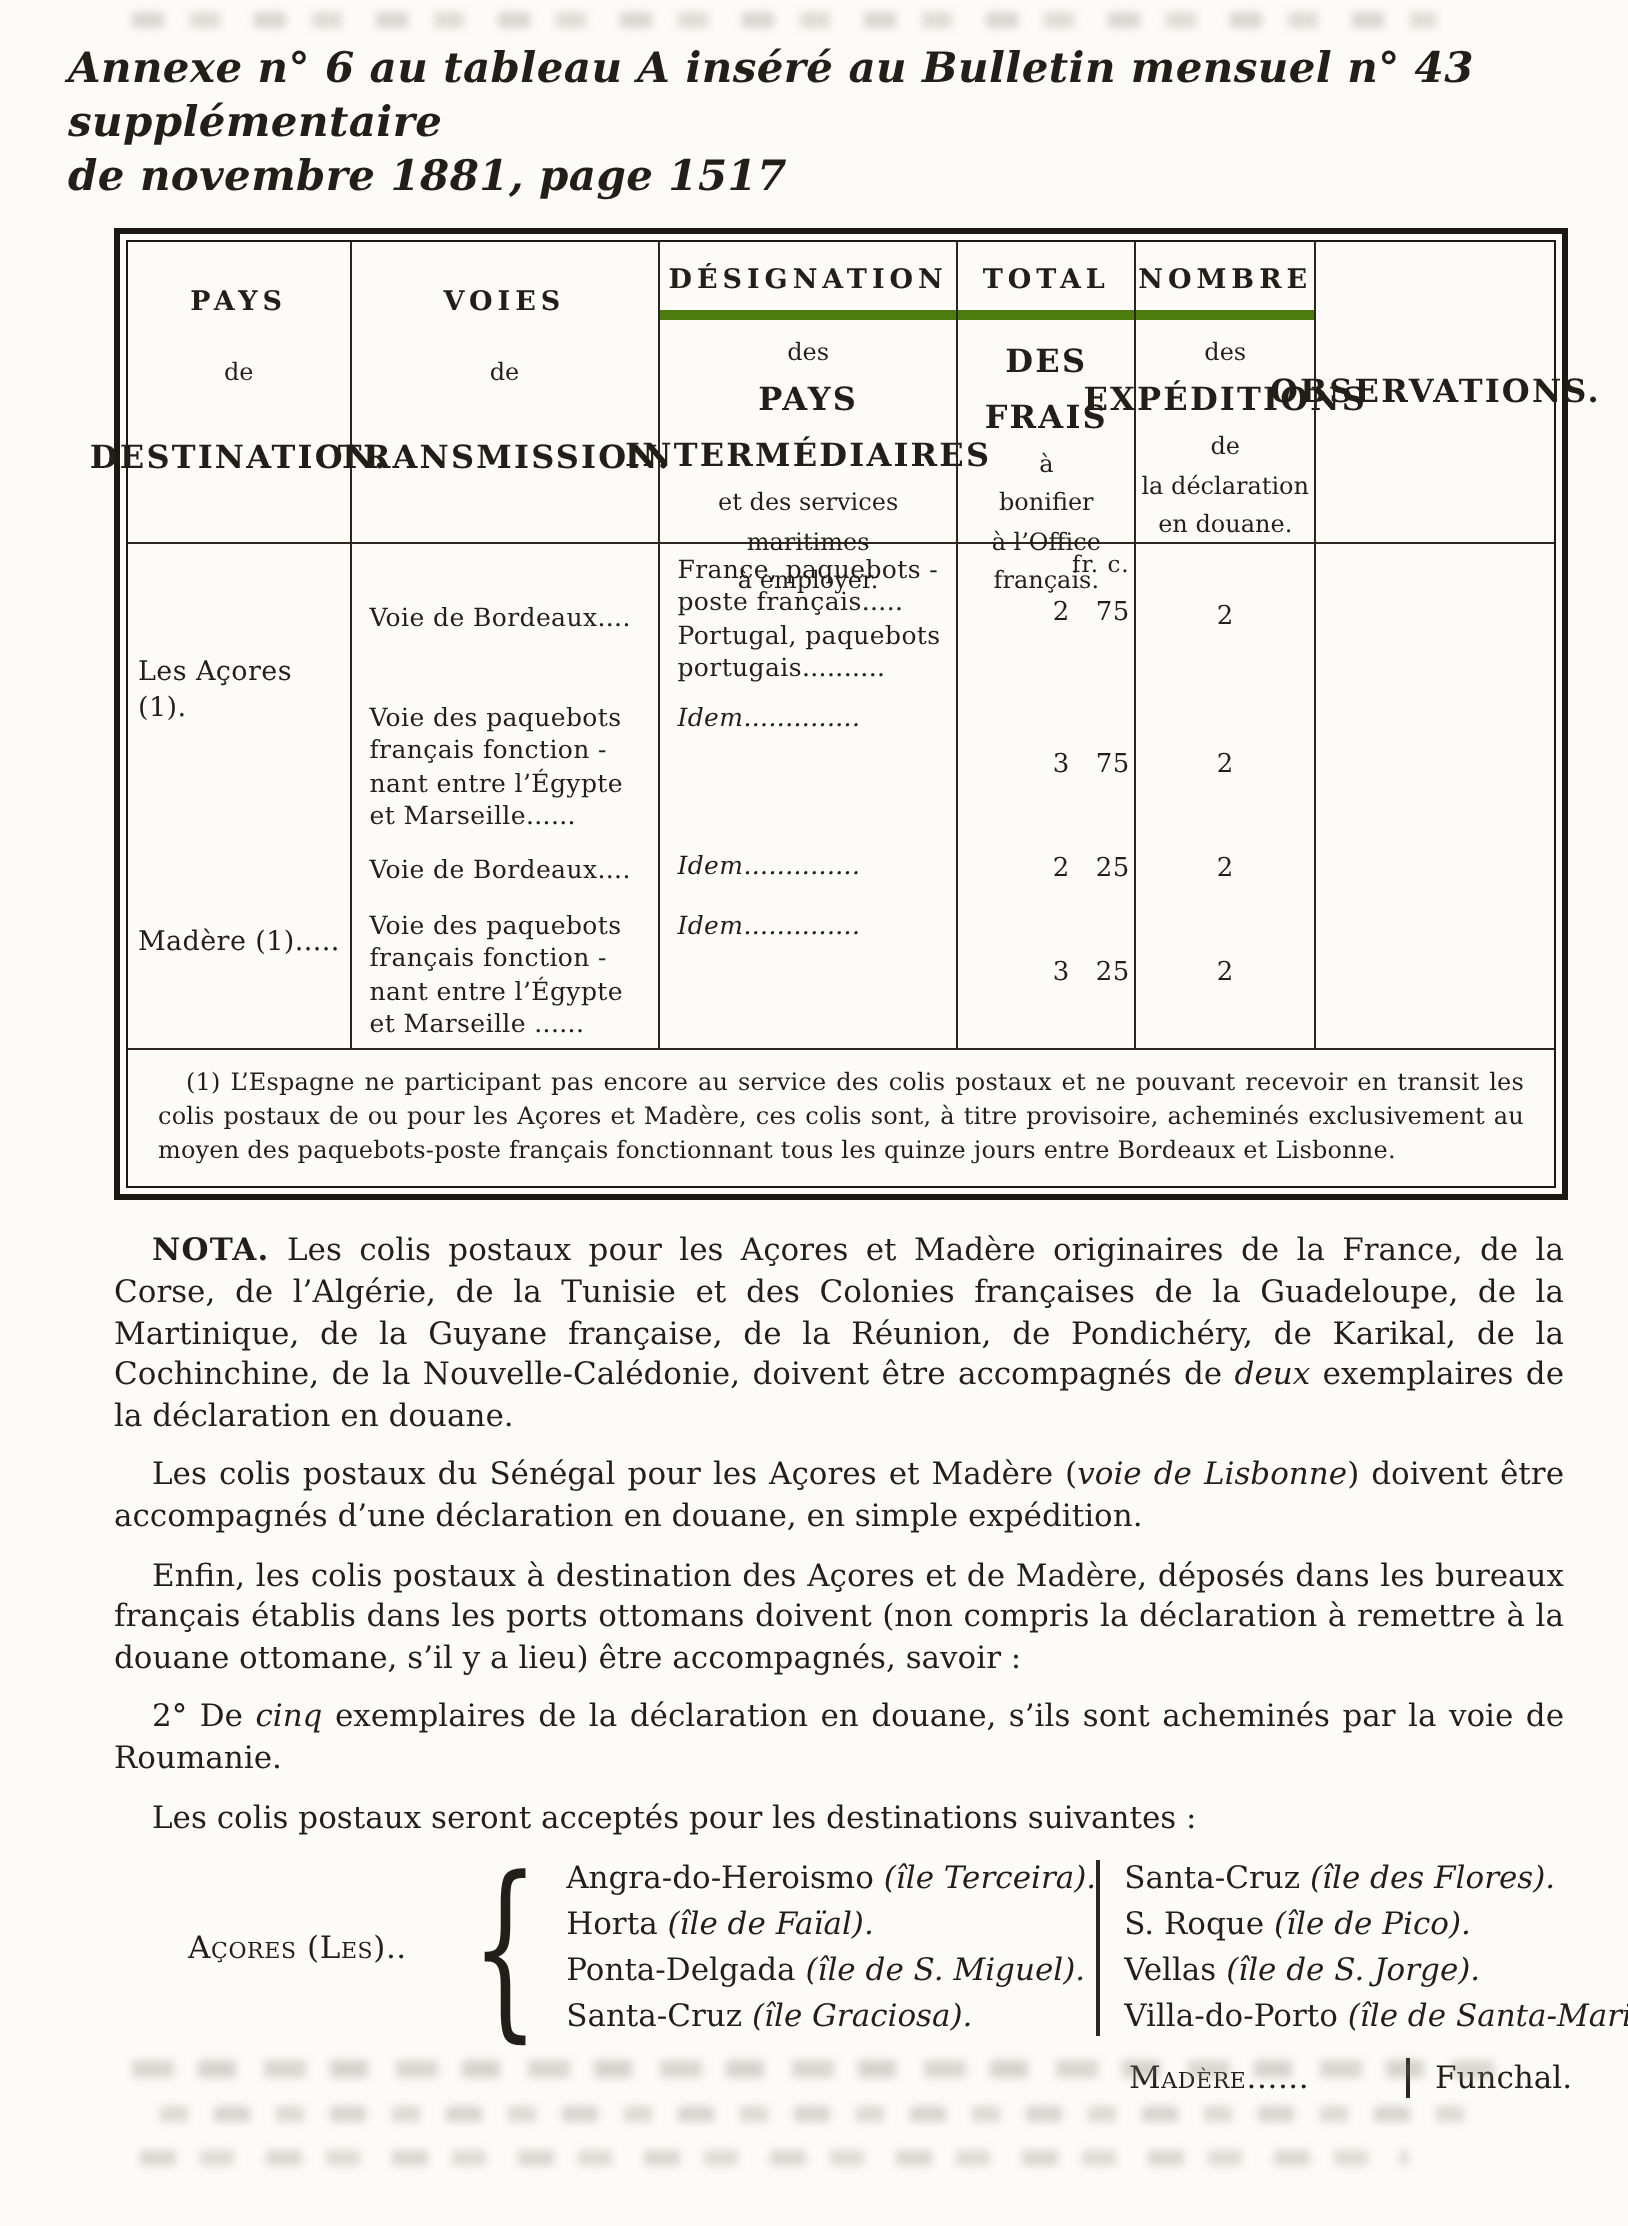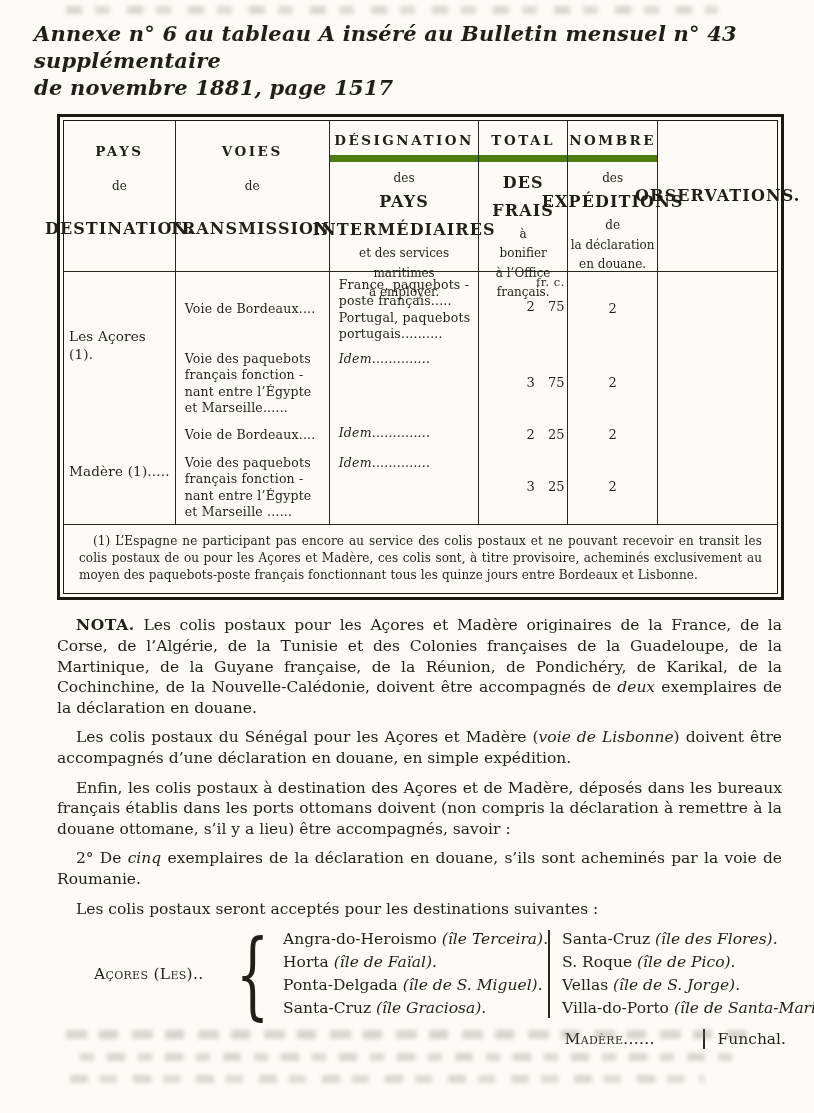--- a/index.html
+++ b/index.html
@@ -35,21 +35,21 @@
   col.c-pays { width: 15.6%; } col.c-voies { width: 21.6%; } col.c-desig { width: 21.0%; }
   col.c-total { width: 12.4%; } col.c-nombre { width: 12.7%; } col.c-obs { width: 16.7%; }
 
   thead th { border-bottom: 1px solid #2b2620; padding: 0; font-weight: normal; vertical-align: top; }
   thead th + th { border-left: 1px solid #2b2620; }
   .hcell { height: 150px; display: flex; flex-direction: column; align-items: center; text-align: center; }
   .hcell.spread { justify-content: space-between; padding: 22px 4px 28px; }
   .hcell.stack  { justify-content: flex-start; padding-bottom: 8px; }
   .hcell.obs    { justify-content: center; }
   .h-main { font-weight: bold; font-size: 13.5px; letter-spacing: 2.5px; }
-  .stack .h-main.ruled { width: 100%; padding: 11px 0 7px; border-bottom: 7px solid #4d7c0f; margin-bottom: 7px; }
+  .stack .h-main.ruled { width: 100%; padding: 11px 0 7px; border-bottom: 5px solid #4d7c0f; margin-bottom: 7px; }
   .h-sub  { font-size: 12px; line-height: 1.62; }
   .h-caps { font-size: 16px; font-weight: bold; letter-spacing: 1.1px; line-height: 1.75; }
 
   tbody td { vertical-align: top; font-size: 12.5px; line-height: 1.3; letter-spacing: .2px; }
   td.pays   { vertical-align: middle; font-size: 13.5px; padding: 2px 2px 2px 5px; }
   td.voie   { border-left: 1px solid #2b2620; white-space: pre-line; padding: 5px 3px 4px 9px; vertical-align: middle; }
   td.voie.top { vertical-align: top; }
   td.desig  { border-left: 1px solid #2b2620; white-space: pre-line; padding: 5px 3px 4px 9px; margin-top: 20px; }
   td.desig.idem { font-style: italic; }
   td.total  { border-left: 1px solid #2b2620; text-align: right; vertical-align: middle; font-size: 13px; padding: 2px; }

